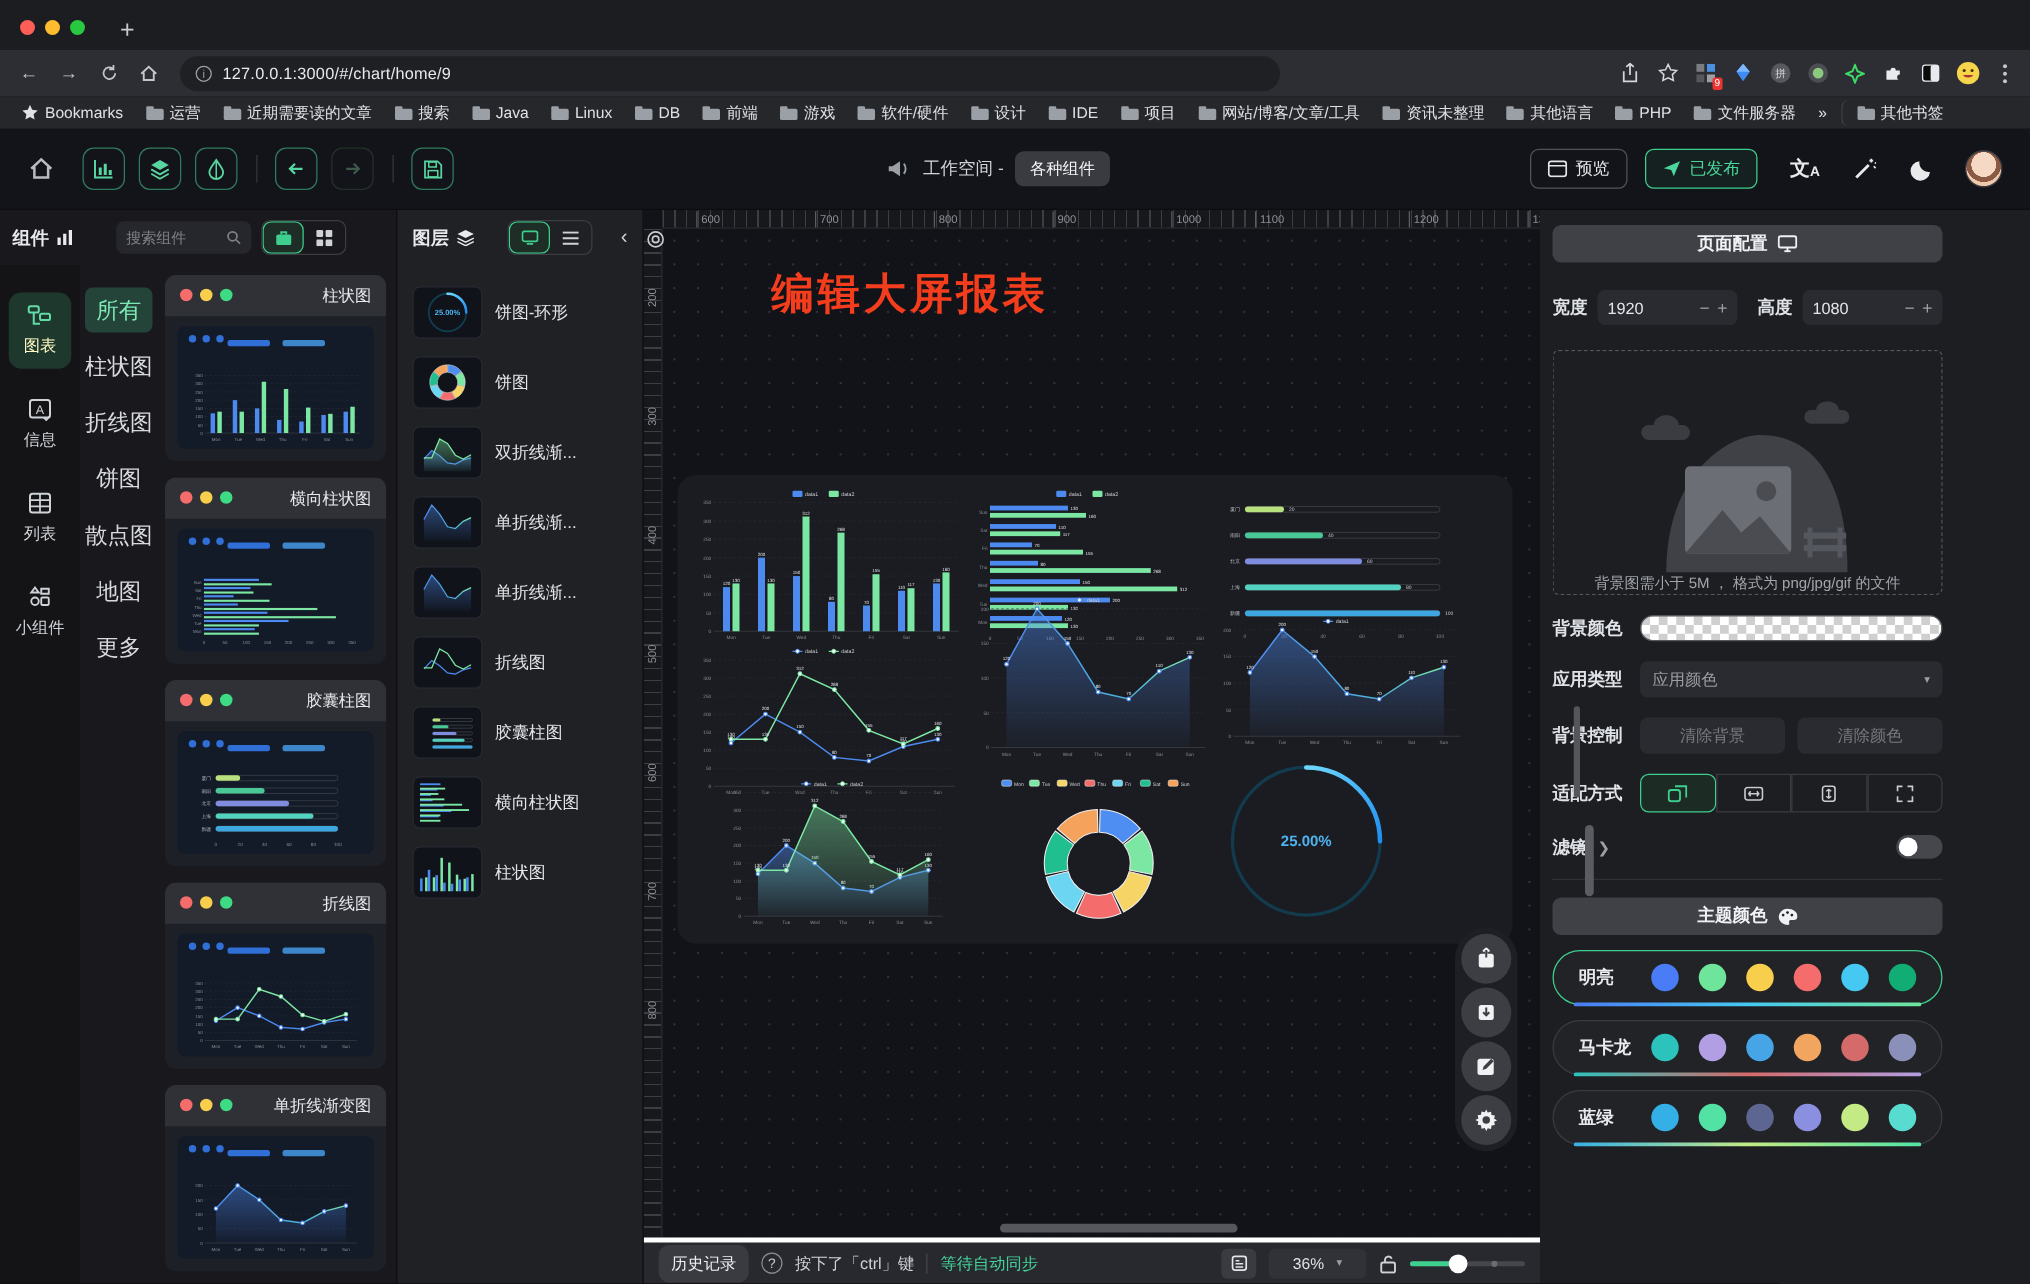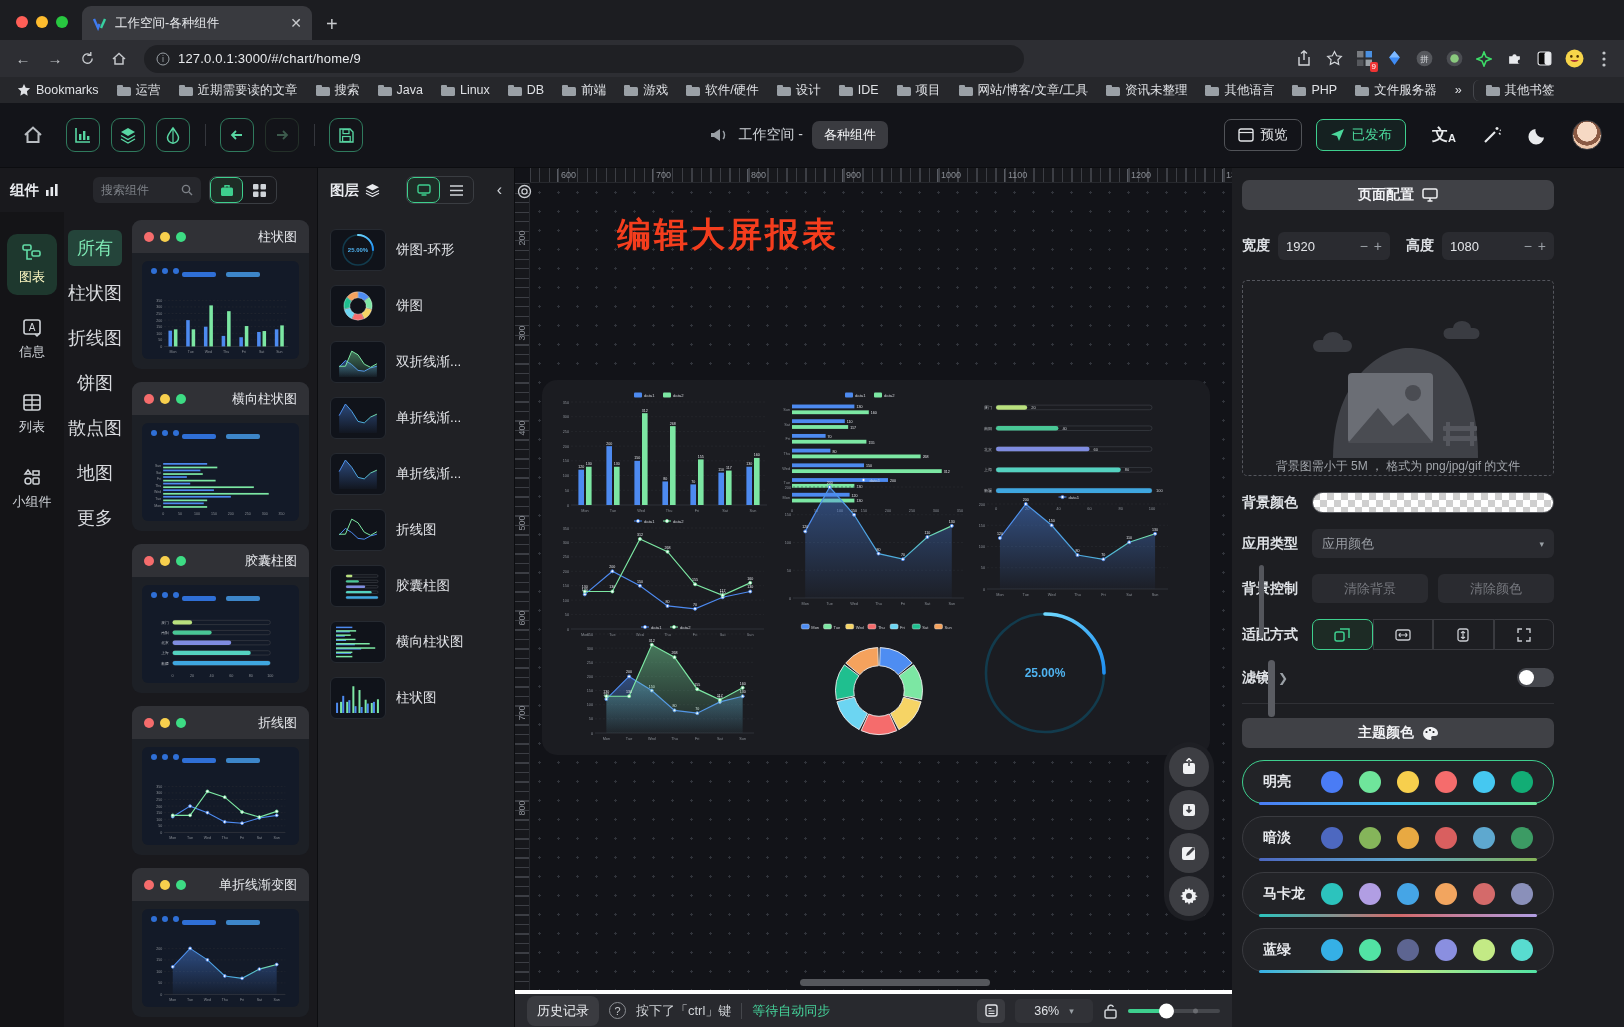--- a/index.html
+++ b/index.html
@@ -152,30 +152,20 @@
 </head>
 <body>
 
 <div class="screen">
 
   <div class="tabstrip">
     <div class="traffic">
       <span class="tl r"></span>
       <span class="tl y"></span>
       <span class="tl g"></span>
-    </div>
-    <div class="tab">
-      <span class="ic">
-        <svg width="15" height="15" viewBox="0 0 15 15">
-            <path d="M2 3 L6 12 L7.5 8" stroke="#3f7bf0" stroke-width="2.4" fill="none"></path>
-            <path d="M13 3 L9 12" stroke="#37d0a0" stroke-width="2.4" fill="none"></path>
-          </svg>
-      </span>
-      <span class="tab-title">工作空间-各种组件</span>
-      <span class="tab-close">✕</span>
     </div>
     <div class="newtab">+</div>
   </div>
 
   <div class="addrbar">
     <span class="navbtn">←</span>
     <span class="navbtn dim">→</span>
     <span class="navbtn">
       <svg width="15" height="15" viewBox="0 0 16 16">
           <path d="M13 8a5 5 0 1 1-1.5-3.5M11.5 1v3.7H7.8" stroke="#c3c6ca" stroke-width="1.5" fill="none"></path>
@@ -1600,32 +1590,20 @@
                 <span class="tdot" style="background: rgb(74, 124, 245);"></span>
                 <span class="tdot" style="background: rgb(111, 229, 155);"></span>
                 <span class="tdot" style="background: rgb(247, 207, 77);"></span>
                 <span class="tdot" style="background: rgb(245, 108, 108);"></span>
                 <span class="tdot" style="background: rgb(69, 200, 241);"></span>
                 <span class="tdot" style="background: rgb(18, 173, 117);"></span>
               </span>
               <span class="tgrad" style="background: linear-gradient(90deg, rgb(74, 124, 245), rgb(69, 200, 241), rgb(111, 229, 155));"></span>
             </div>
             <div class="trow">
-              <span class="tname">暗淡</span>
-              <span class="dots">
-                <span class="tdot" style="background: rgb(77, 104, 192);"></span>
-                <span class="tdot" style="background: rgb(133, 181, 90);"></span>
-                <span class="tdot" style="background: rgb(232, 169, 66);"></span>
-                <span class="tdot" style="background: rgb(217, 95, 95);"></span>
-                <span class="tdot" style="background: rgb(94, 168, 207);"></span>
-                <span class="tdot" style="background: rgb(60, 155, 100);"></span>
-              </span>
-              <span class="tgrad" style="background: linear-gradient(90deg, rgb(77, 104, 192), rgb(94, 168, 207), rgb(133, 181, 90));"></span>
-            </div>
-            <div class="trow">
               <span class="tname">马卡龙</span>
               <span class="dots">
                 <span class="tdot" style="background: rgb(44, 195, 189);"></span>
                 <span class="tdot" style="background: rgb(177, 158, 227);"></span>
                 <span class="tdot" style="background: rgb(69, 165, 230);"></span>
                 <span class="tdot" style="background: rgb(242, 165, 95);"></span>
                 <span class="tdot" style="background: rgb(212, 106, 106);"></span>
                 <span class="tdot" style="background: rgb(138, 144, 186);"></span>
               </span>
               <span class="tgrad" style="background: linear-gradient(90deg, rgb(44, 195, 189), rgb(212, 106, 106), rgb(177, 158, 227));"></span>

